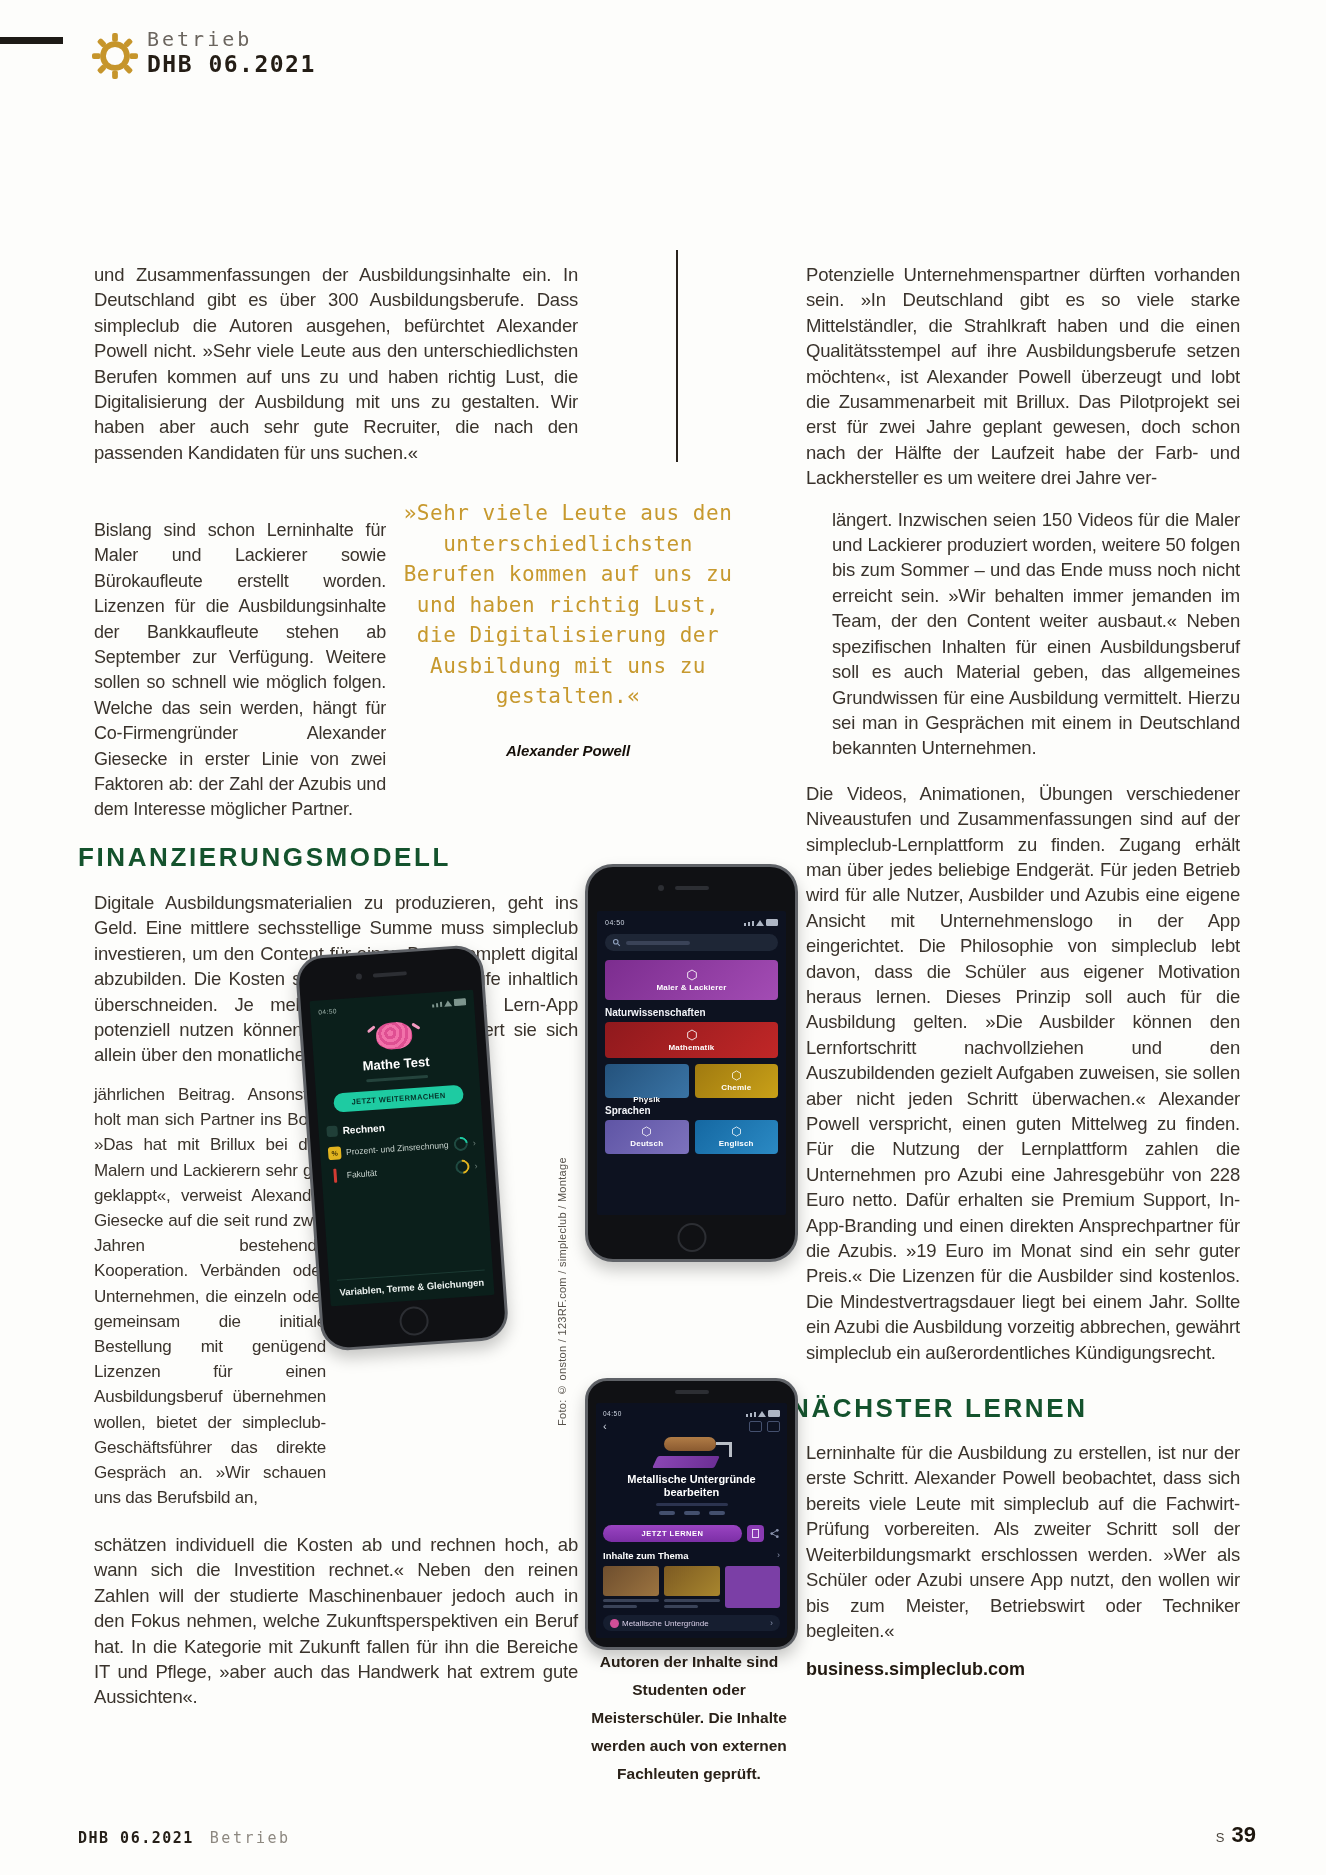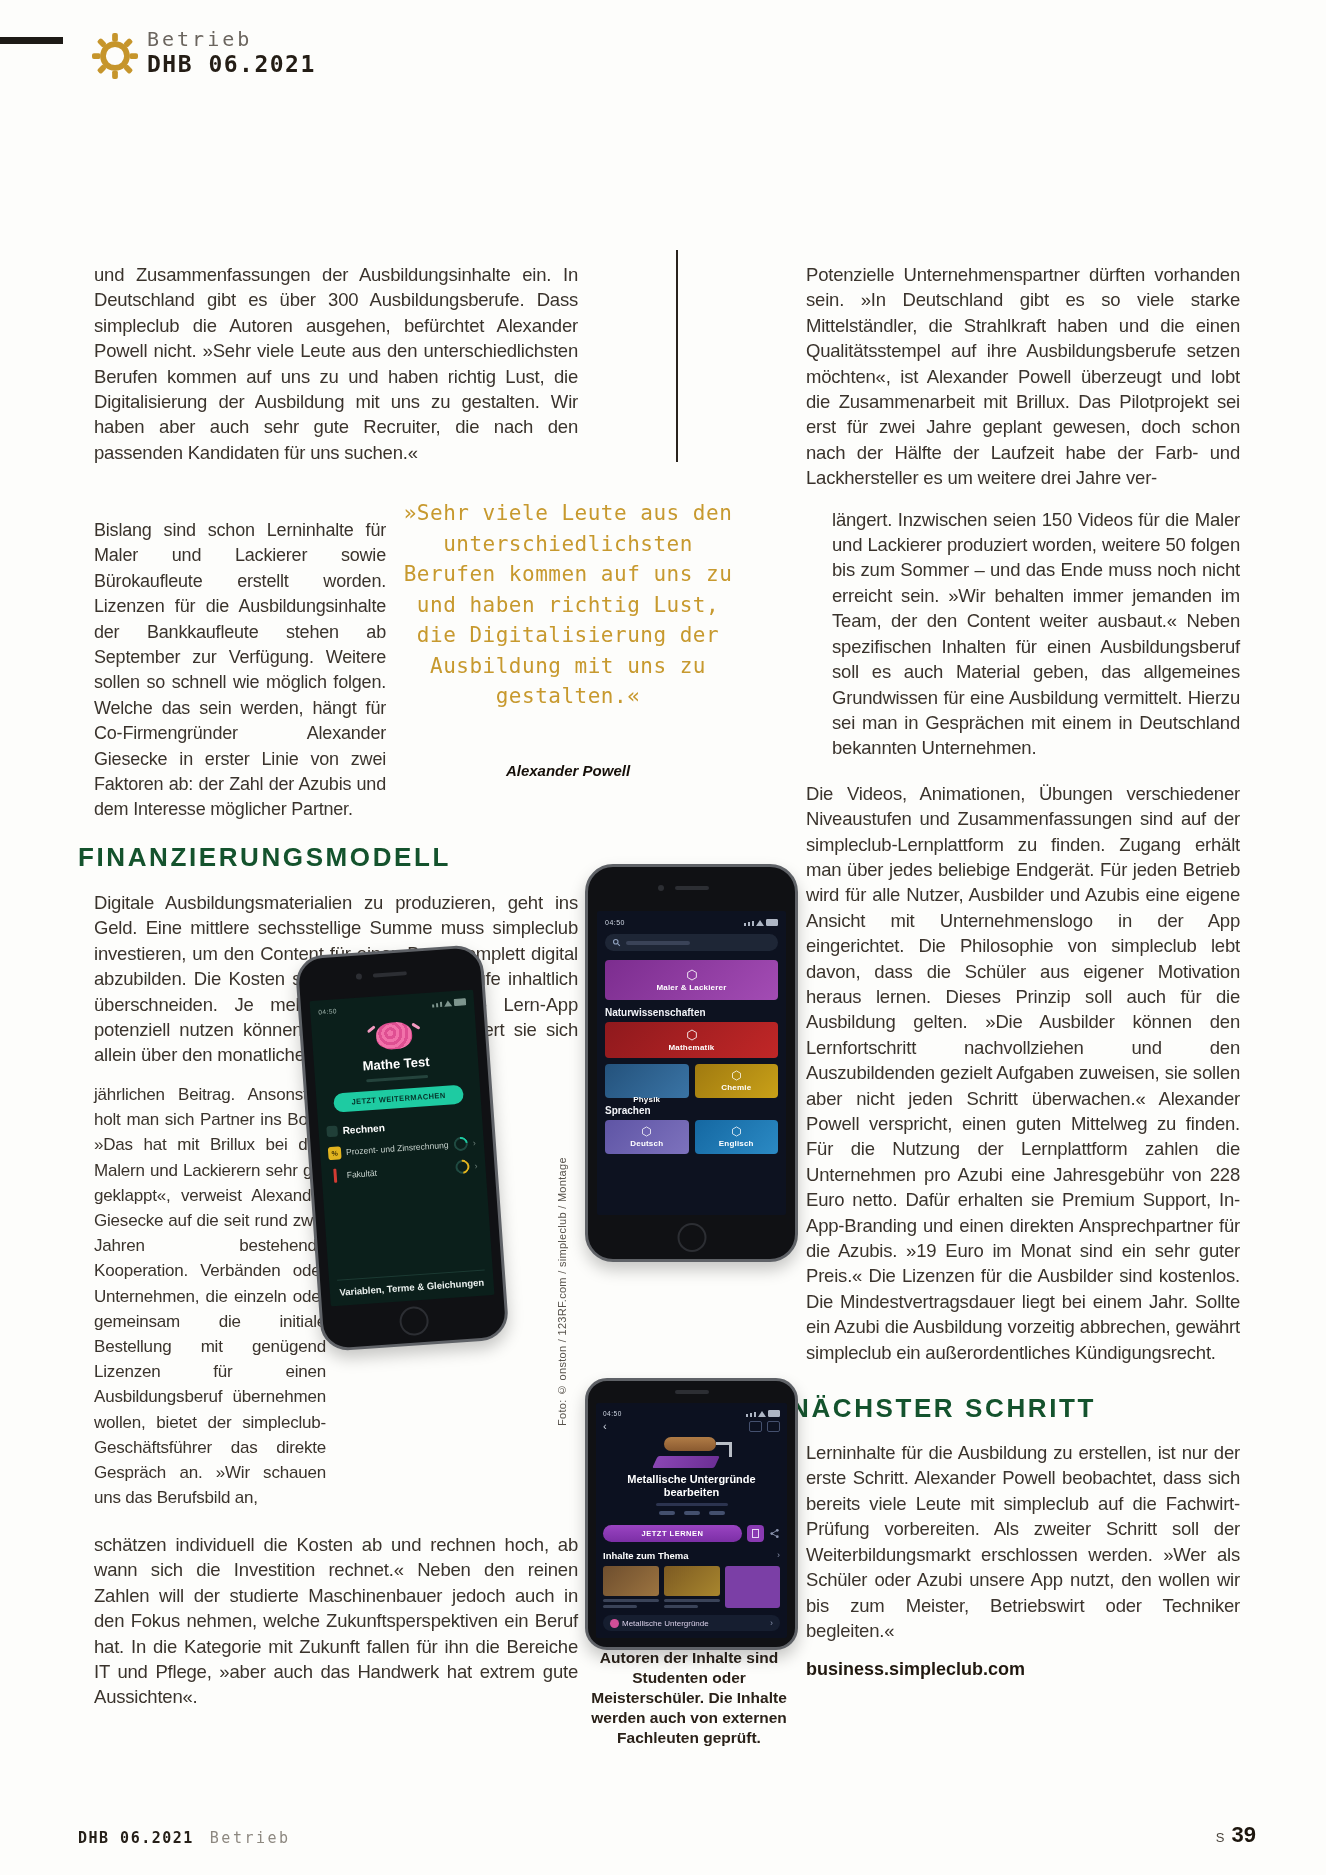--- a/index.html
+++ b/index.html
@@ -35,28 +35,28 @@
   .ftr-no { font-size:22px; font-weight:bold; color:#1d160e; }
 
   
   .quote {
     left:396px; top:498px; width:344px; text-align:center;
     font-family:"DejaVu Sans Mono","Liberation Mono",monospace;
     font-size:21px; line-height:30.5px; letter-spacing:0.5px; color:#c7992e;
   }
   .quote-attr {
     left:396px; top:742px; width:344px; text-align:center;
-    font-size:15px; font-weight:bold; font-style:italic; color:#16100a;margin-top:20px;
+    font-size:15px; font-weight:bold; font-style:italic; color:#16100a;
   }
   .col-divider { left:676px; top:250px; width:2px; height:212px; background:#29231d; }
 
   
   .caption {
     left:588px; top:1648px; width:202px; text-align:center;
-    font-size:15.5px; line-height:20px; font-weight:bold; color:#2a2118;
+    font-size:15.5px; line-height:28px; font-weight:bold; color:#2a2118;
   }
   .credit {
     left:556px; top:1242px; height:184px;
     writing-mode:vertical-rl; transform:rotate(180deg);
     font-size:11px; letter-spacing:0.3px; color:#57524b; white-space:nowrap;
   }
 
   
   .phone {
     position:absolute; background:#101114; border:3px solid #5f6267;
@@ -203,21 +203,21 @@
   <p class="abs body narrow" style="left:78px; top:1066px; width:232px;">jährlichen Beitrag. Ansonsten holt man sich Partner ins Boot. »Das hat mit Brillux bei den Malern und Lackierern sehr gut geklappt«, verweist Alexander Giesecke auf die seit rund zwei Jahren bestehende Kooperation. Verbänden oder Unternehmen, die einzeln oder gemeinsam die initiale Bestellung mit genügend Lizenzen für einen Ausbildungsberuf übernehmen wollen, bietet der simpleclub-Geschäftsführer das direkte Gespräch an. »Wir schauen uns das Berufsbild an,</p>
   <p class="abs body" style="left:78px; top:1516px; width:484px;">schätzen individuell die Kosten ab und rechnen hoch, ab wann sich die Investition rechnet.« Neben den reinen Zahlen will der studierte Maschinenbauer jedoch auch in den Fokus nehmen, welche Zukunftsperspektiven ein Beruf hat. In die Kategorie mit Zukunft fallen für ihn die Bereiche IT und Pflege, »aber auch das Handwerk hat extrem gute Aussichten«.</p>
 
   <div class="abs quote">»Sehr viele Leute aus den unterschiedlichsten Berufen kommen auf uns zu und haben richtig Lust, die Digitalisierung der Ausbildung mit uns zu gestalten.«</div>
   <div class="abs quote-attr">Alexander Powell</div>
 
   <div class="abs" style="left:790px; top:246px; width:466px;">
     <p class="body">Potenzielle Unternehmenspartner dürften vorhanden sein. »In Deutschland gibt es so viele starke Mittelständler, die Strahlkraft haben und die einen Qualitätsstempel auf ihre Ausbildungsberufe setzen möchten«, ist Alexander Powell überzeugt und lobt die Zusammenarbeit mit Brillux. Das Pilotprojekt sei erst für zwei Jahre geplant gewesen, doch schon nach der Hälfte der Laufzeit habe der Farb- und Lackhersteller es um weitere drei Jahre ver-</p>
     <p class="body" style="margin-left:42px;">längert. Inzwischen seien 150 Videos für die Maler und Lackierer produziert worden, weitere 50 folgen bis zum Sommer – und das Ende muss noch nicht erreicht sein. »Wir behalten immer jemanden im Team, der den Content weiter ausbaut.« Neben spezifischen Inhalten für einen Ausbildungsberuf soll es auch Material geben, das allgemeines Grundwissen für eine Ausbildung vermittelt. Hierzu sei man in Gesprächen mit einem in Deutschland bekannten Unternehmen.</p>
     <p class="body" style="margin-top:20px;">Die Videos, Animationen, Übungen verschiedener Niveaustufen und Zusammenfassungen sind auf der simpleclub-Lernplattform zu finden. Zugang erhält man über jedes beliebige Endgerät. Für jeden Betrieb wird für alle Nutzer, Ausbilder und Azubis eine eigene Ansicht mit Unternehmenslogo in der App eingerichtet. Die Philosophie von simpleclub lebt davon, dass die Schüler aus eigener Motivation heraus lernen. Dieses Prinzip soll auch für die Ausbildung gelten. »Die Ausbilder können den Lernfortschritt nachvollziehen und den Auszubildenden gezielt Aufgaben zuweisen, sie sollen aber nicht jeden Schritt überwachen.« Alexander Powell verspricht, einen guten Mittelweg zu finden. Für die Nutzung der Lernplattform zahlen die Unternehmen pro Azubi eine Jahresgebühr von 228 Euro netto. Dafür erhalten sie Premium Support, In-App-Branding und einen direkten Ansprechpartner für die Azubis. »19 Euro im Monat sind ein sehr guter Preis.« Die Lizenzen für die Ausbilder sind kostenlos. Die Mindestvertragsdauer liegt bei einem Jahr. Sollte ein Azubi die Ausbildung vorzeitig abbrechen, gewährt simpleclub ein außerordentliches Kündigungsrecht.</p>
-    <h2 class="sect-head" style="margin:28px 0 8px;">NÄCHSTER SCHRITT</h2>
+    <h2 class="sect-head" style="margin:28px 0 8px;">NÄCHSTER LERNEN</h2>
     <p class="body">Lerninhalte für die Ausbildung zu erstellen, ist nur der erste Schritt. Alexander Powell beobachtet, dass sich bereits viele Leute mit simpleclub auf die Fachwirt-Prüfung vorbereiten. Als zweiter Schritt soll der Weiterbildungsmarkt erschlossen werden. »Wer als Schüler oder Azubi unsere App nutzt, den wollen wir bis zum Meister, Betriebswirt oder Techniker begleiten.«</p>
     <p style="margin-top:8px; font-size:18px; font-weight:bold; color:#20180f;">business.simpleclub.com</p>
   </div>
 
   <div class="abs credit">Foto: © onston / 123RF.com / simpleclub / Montage</div>
   <div class="abs caption">Autoren der Inhalte sind Studenten oder Meisterschüler. Die Inhalte werden auch von externen Fachleuten geprüft.</div>
 
   <div class="phone phoneA">
     <div class="speaker"></div>
     <div class="cam"></div>

